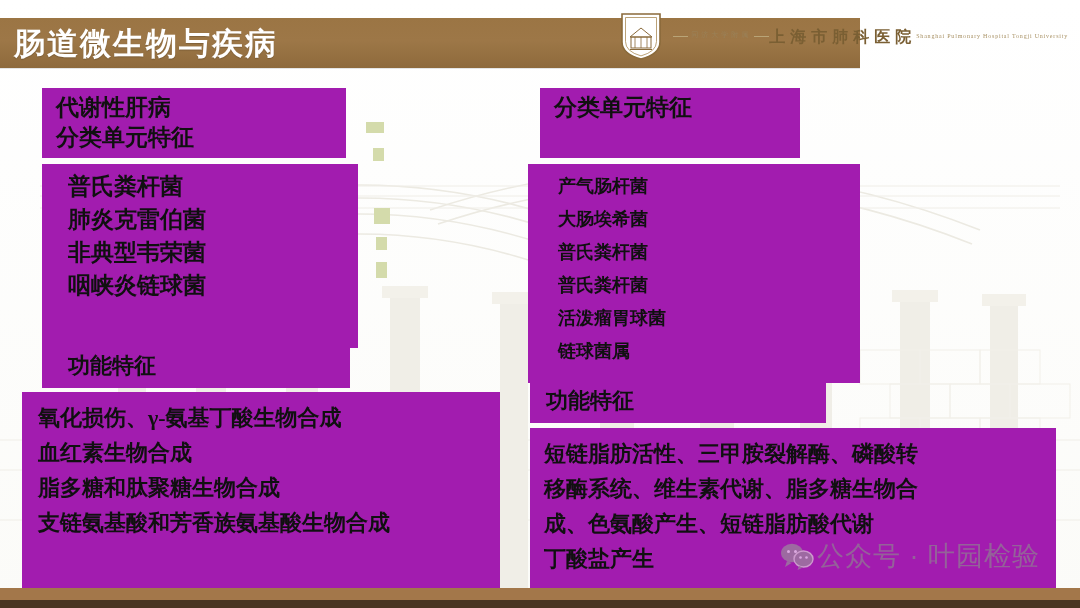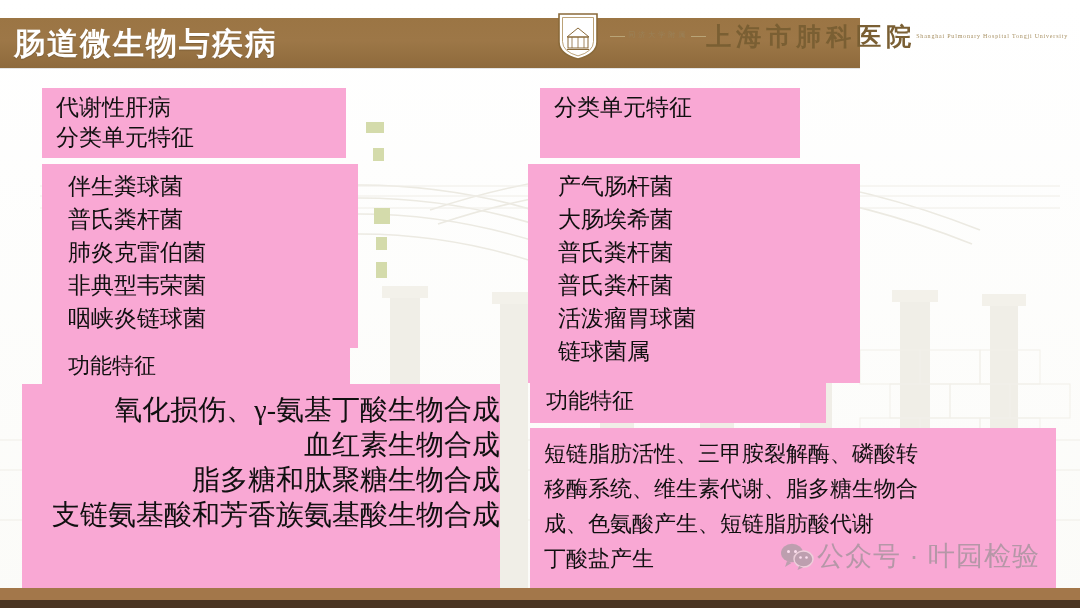--- a/index.html
+++ b/index.html
@@ -85,63 +85,63 @@
     content: "";
     position: absolute;
     top: 50%;
     width: 15px;
     height: 1px;
     background: #b9a477;
   }
   .logo-sub-cn::before { left: 0; }
   .logo-sub-cn::after  { right: 0; }
   .logo-main-cn {
-    font-size: 25px;
+    font-size: 16px;
     font-weight: bold;
     color: #7a5f33;
     letter-spacing: 5px;
     white-space: nowrap;
     margin: 2px 0 1px 0;
     font-family: "Liberation Serif", "DejaVu Serif", serif;
   }
   .logo-sub-en {
     font-size: 6px;
     color: #a89164;
     letter-spacing: 0.8px;
     white-space: nowrap;
   }
 
   
   .gbox {
     position: absolute;
-    background: #f9a8d4;
+    background: #a21caf;
     color: #101010;
     font-family: "Liberation Serif", "DejaVu Serif", serif;
-    font-weight: normal;
+    font-weight: bold;
     z-index: 4;
   }
   .gbox .line {
     white-space: nowrap;
   }
 
   
   #box-left-title   { left: 42px;  top: 88px;  width: 290px; height: 65px;
                       padding: 5px 0 0 14px; font-size: 23px; line-height: 30px; }
   #box-left-taxa    { left: 42px;  top: 164px; width: 290px; height: 178px;
                       padding: 6px 0 0 26px; font-size: 23px; line-height: 33px; }
   #box-left-funchdr { left: 42px;  top: 346px; width: 282px; height: 38px;
                       padding: 4px 0 0 26px; font-size: 22px; line-height: 32px; }
-  #box-left-func    { left: 22px;  top: 384px; width: 462px; height: 196px;
-                      padding: 8px 0 0 16px; font-size: 28px; line-height: 35px; text-align: right; }
+  #box-left-func    { left: 22px;  top: 392px; width: 462px; height: 196px;
+                      padding: 8px 0 0 16px; font-size: 22px; line-height: 35px; }
 
   
   #box-right-title   { left: 540px; top: 88px;  width: 246px; height: 65px;
                        padding: 5px 0 0 14px; font-size: 23px; line-height: 30px; }
   #box-right-taxa    { left: 528px; top: 164px; width: 302px; height: 213px;
-                       padding: 6px 0 0 30px; font-size: 23px; line-height: 33px; }
+                       padding: 6px 0 0 30px; font-size: 18px; line-height: 33px; }
   #box-right-funchdr { left: 530px; top: 381px; width: 280px; height: 38px;
                        padding: 4px 0 0 16px; font-size: 22px; line-height: 32px; }
   #box-right-func    { left: 530px; top: 428px; width: 512px; height: 160px;
                        padding: 8px 0 0 14px; font-size: 22px; line-height: 35px; }
 
   
   .dot {
     position: absolute;
     background: #d4dbab;
     z-index: 3;
@@ -290,21 +290,20 @@
   <div class="dot d3"></div>
   <div class="dot d4"></div>
   <div class="dot d5"></div>
 
   <div class="gbox" id="box-left-title">
     <div class="line">代谢性肝病</div>
     <div class="line">分类单元特征</div>
   </div>
 
   <div class="gbox" id="box-left-taxa">
-    <div class="line">伴生粪球菌</div>
     <div class="line">普氏粪杆菌</div>
     <div class="line">肺炎克雷伯菌</div>
     <div class="line">非典型韦荣菌</div>
     <div class="line">咽峡炎链球菌</div>
   </div>
 
   <div class="gbox" id="box-left-funchdr">
     <div class="line">功能特征</div>
   </div>
 

